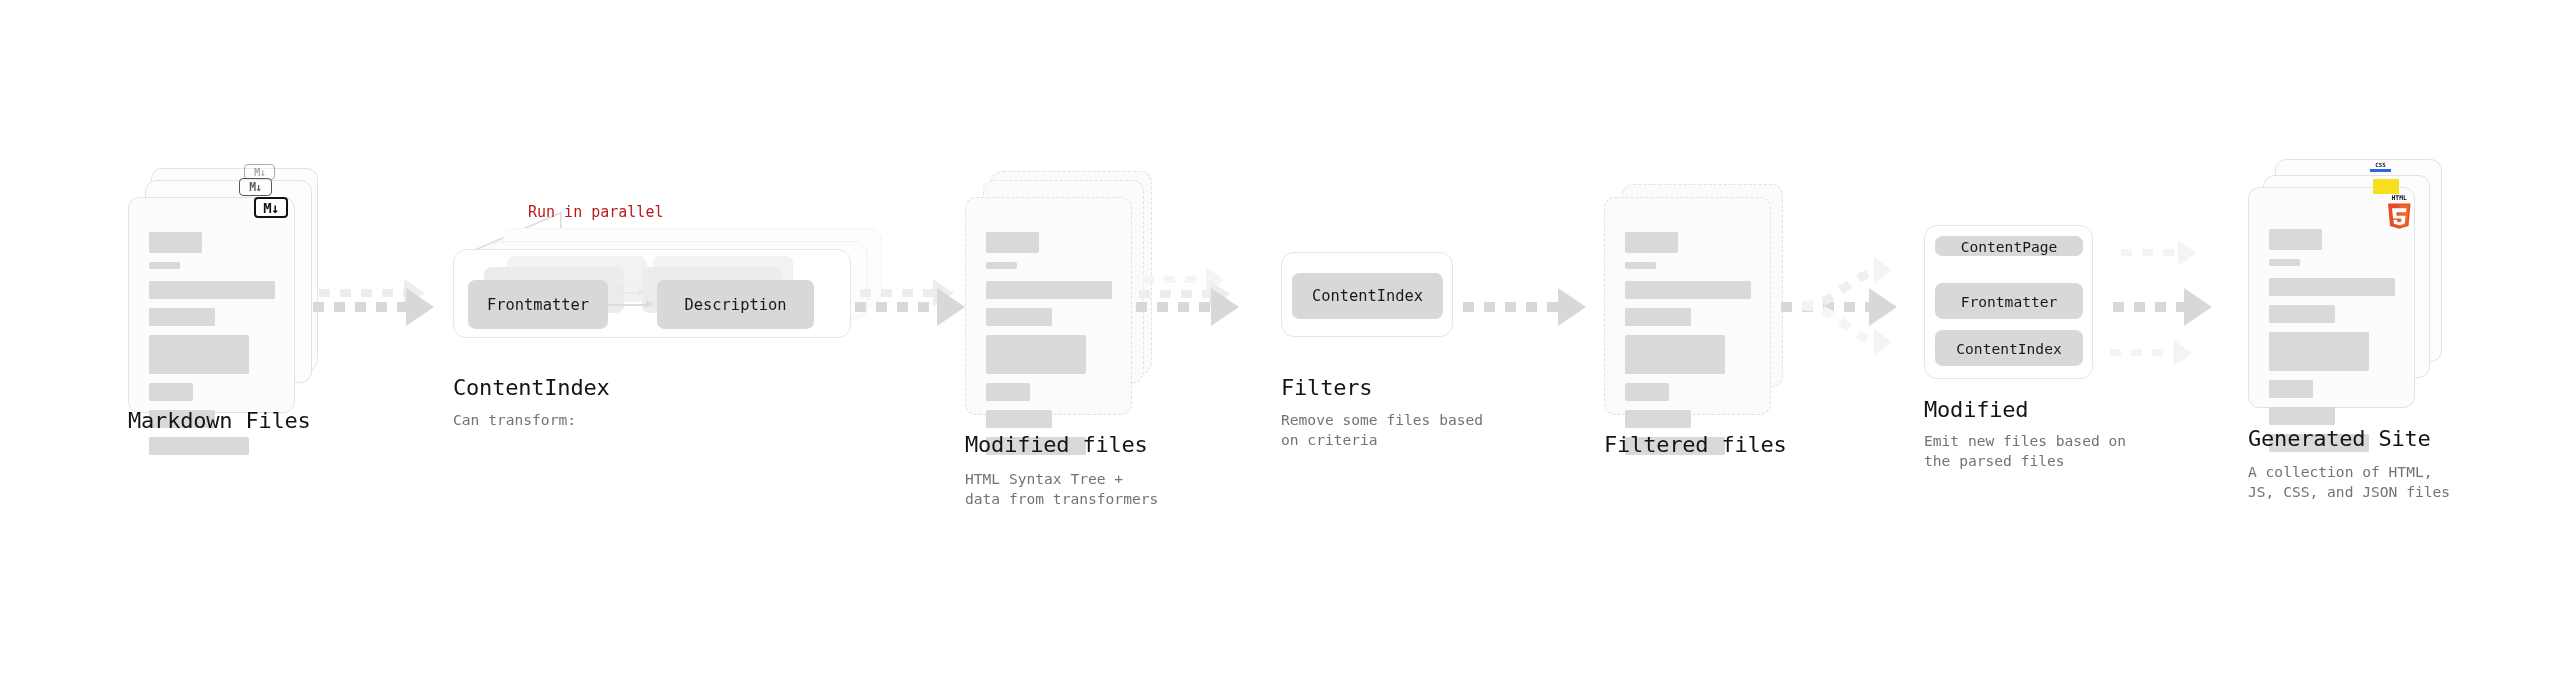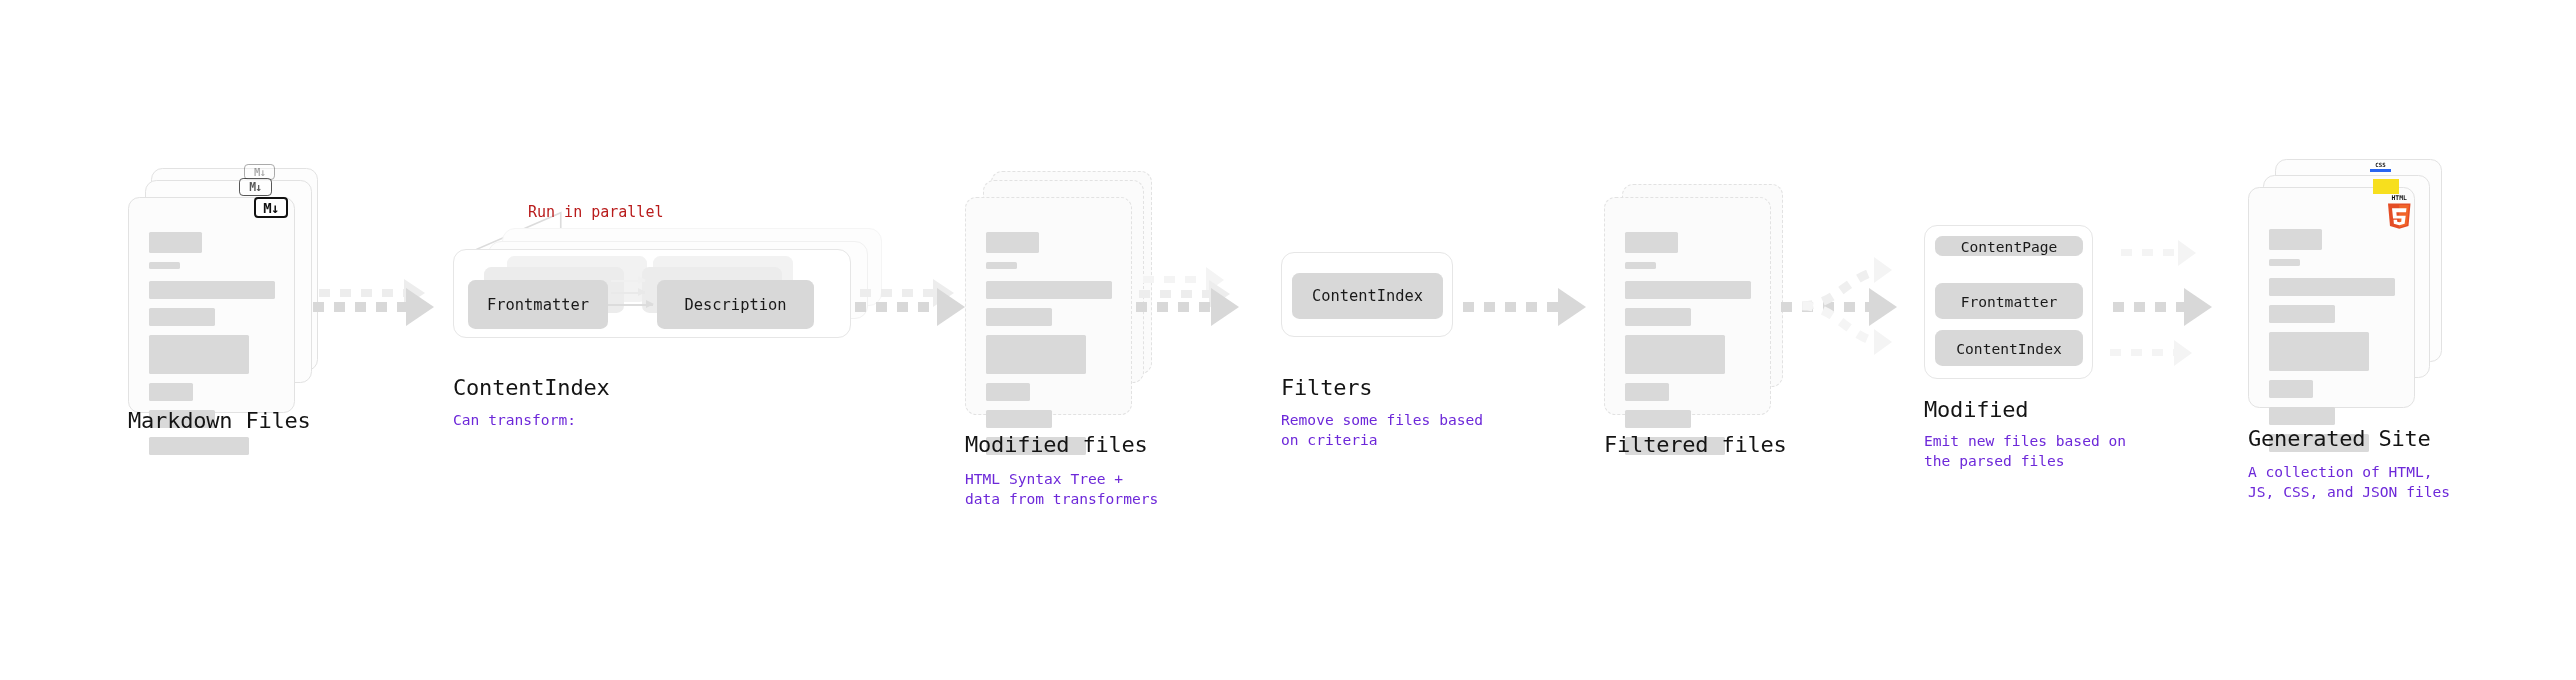--- a/index.html
+++ b/index.html
@@ -34,21 +34,21 @@
     position:absolute;
     font-size:22px;
     letter-spacing:-0.2px;
     white-space:nowrap;
     color:#141414;
   }
   .desc{
     position:absolute;
     font-size:14.6px;
     line-height:20.3px;
-    color:#6d28d9;
+    color:#737373;
     white-space:pre-line;
   }
   .desc.list{white-space:normal;}
   .desc ul{margin:0;padding:0 0 0 16.3px;list-style:none;}
   .desc li{position:relative;}
   .desc li:before{content:"\2022";position:absolute;left:-13px;}
 
   
   .groupbox{
     position:absolute;

